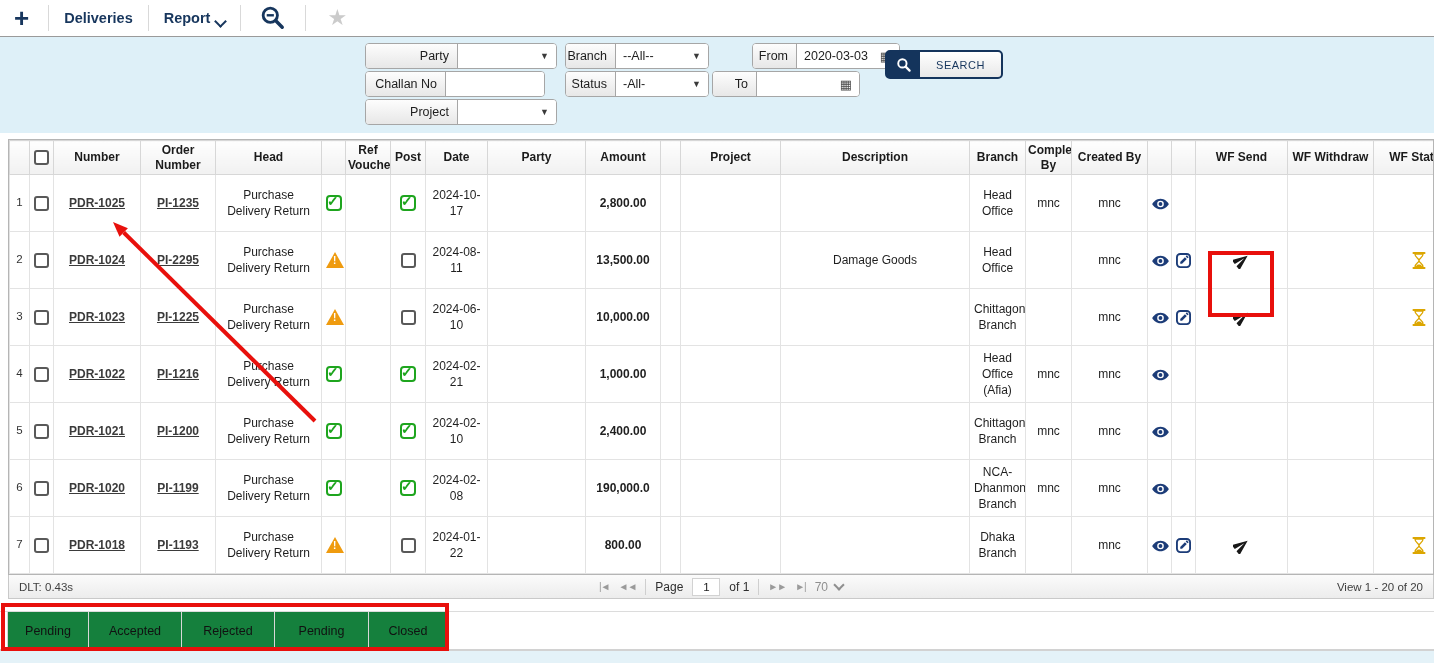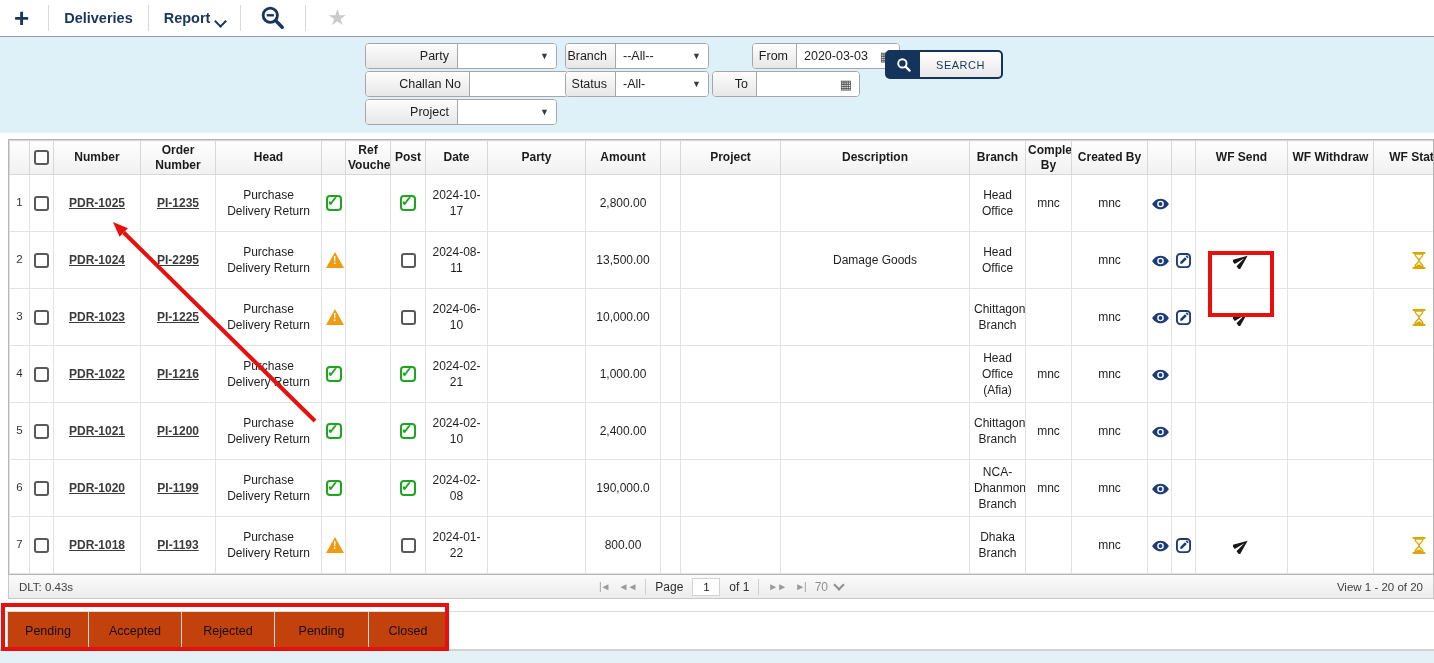--- a/index.html
+++ b/index.html
@@ -29,42 +29,42 @@
   .sb-label{flex:1;background:linear-gradient(#ffffff,#e8e8e8);display:flex;align-items:center;justify-content:center;color:#17365d;font-size:11px;letter-spacing:.5px;border-radius:0 3px 3px 0}
   
   .grid-wrap{margin:6px 0 0 8px;width:1426px;overflow:hidden;border:1px solid #b5b5b5;box-sizing:border-box;background:#fff}
   table.grid{border-collapse:collapse;table-layout:fixed;width:1454px}
   .grid th{height:33px;background:linear-gradient(#fefefe,#f1f1f1);font-size:12px;font-weight:bold;color:#1b1b1b;border:1px solid #d7d7d7;padding:0 2px;overflow:hidden;text-align:center;line-height:1.25}
   .grid td{height:56px;border:1px solid #e3e3e3;font-size:12px;color:#1f1f1f;padding:0 4px;overflow:hidden;vertical-align:middle;text-align:center;line-height:1.35}
   .grid tr td:first-child{color:#333;font-size:11.5px}
   .c-left{text-align:left;padding-left:6px}
   .c-link{text-align:left;padding-left:6px}
   .c-link a{color:#3b3b3b;text-decoration:underline;font-weight:600;font-size:12px}
-  .c-amount{color:#1a4f8b;font-weight:normal;text-align:right;padding-right:14px}
+  .c-amount{color:#1a4f8b;font-weight:bold;text-align:right;padding-right:14px}
   .c-date{text-align:left;padding-left:8px;padding-right:2px}
   
   .gcheck{display:inline-block;width:12px;height:12px;border:2.6px solid #1ea51e;border-radius:4px;position:relative;vertical-align:middle;background:#fff}
   .gcheck b{position:absolute;left:-1px;top:-5px;color:#1ea51e;font-size:14px;font-weight:bold}
   .ucheck{display:inline-block;width:11px;height:11px;border:2px solid #595959;border-radius:3px;background:#fff;vertical-align:middle;cursor:pointer}
   .warn{display:inline-block;width:0;height:0;border-left:9px solid transparent;border-right:9px solid transparent;border-bottom:16px solid #ef9b0f;position:relative;vertical-align:middle}
   .warn i{position:absolute;left:-2px;top:4px;font-style:normal;color:#fff;font-weight:bold;font-size:10px;line-height:1}
   .icsvg{vertical-align:middle;cursor:pointer}
   
   .grid-footer{margin-left:8px;width:1426px;height:24px;background:linear-gradient(#fbfbfb,#ececec);border:1px solid #c9c9c9;border-top:none;display:flex;align-items:center;justify-content:space-between;padding:0 10px;box-sizing:border-box;font-size:11.5px;color:#3f3f3f;position:relative}
   .pager{position:absolute;left:50%;transform:translateX(-50%);display:flex;align-items:center;gap:9px;color:#9a9a9a;font-size:10px}
   .pager .pg-btn{cursor:pointer;letter-spacing:-1px}
   .pg-sep{width:1px;height:16px;background:#cfcfcf}
   .pg-text{color:#2e2e2e;font-size:12px}
   .pg-input{width:26px;height:16px;background:#fff;border:1px solid #d2d2d2;display:inline-flex;align-items:center;justify-content:center;font-size:11.5px;color:#222}
   .pg-size{display:flex;align-items:center;gap:7px;color:#8f8f8f;font-size:12px;cursor:pointer}
   .chev-gray{width:6px;height:6px;border-right:2px solid #8f8f8f;border-bottom:2px solid #8f8f8f;transform:rotate(45deg);margin-top:-3px}
   .view-range{color:#3f3f3f}
   
   .tabs-row{margin-top:12px;display:flex;height:37px;border-top:1px solid #dcdcdc;border-bottom:1px solid #dcdcdc;align-items:stretch}
-  .tab{display:flex;align-items:center;justify-content:center;font-size:12.5px;color:#111;border-right:1px solid #d8d8d8;background:#c2410c;cursor:pointer}
+  .tab{display:flex;align-items:center;justify-content:center;font-size:12.5px;color:#111;border-right:1px solid #d8d8d8;background:#15803d;cursor:pointer}
   .tab:first-child{border-left:1px solid #d8d8d8;margin-left:7px}
   .bottom-strip{position:absolute;left:0;right:0;bottom:0;height:12px;background:#e4f2f8;border-top:2px solid #d2d2d2}
   
   .annotations{position:absolute;left:0;top:0;width:1434px;height:663px;pointer-events:none;z-index:60}
 </style>
 </head>
 <body>
 
 <div class="topbar">
   <div class="top-actions">
@@ -93,21 +93,21 @@
 
 <div class="filterbar">
   <div class="ff" style="left:365px;top:6px">
     <span class="ff-label" style="width:92px">Party</span>
     <span class="ff-value" style="width:98px">
         <span></span>
         <i class="caret">▼</i>
       </span>
   </div>
   <div class="ff" style="left:365px;top:34px">
-    <span class="ff-label" style="width:104px">Challan No</span>
+    <span class="ff-label" style="width:80px">Challan No</span>
     <span class="ff-value" style="width:98px">
         <span></span>
       </span>
   </div>
   <div class="ff" style="left:365px;top:62px">
     <span class="ff-label" style="width:92px">Project</span>
     <span class="ff-value" style="width:98px">
         <span></span>
         <i class="caret">▼</i>
       </span>

